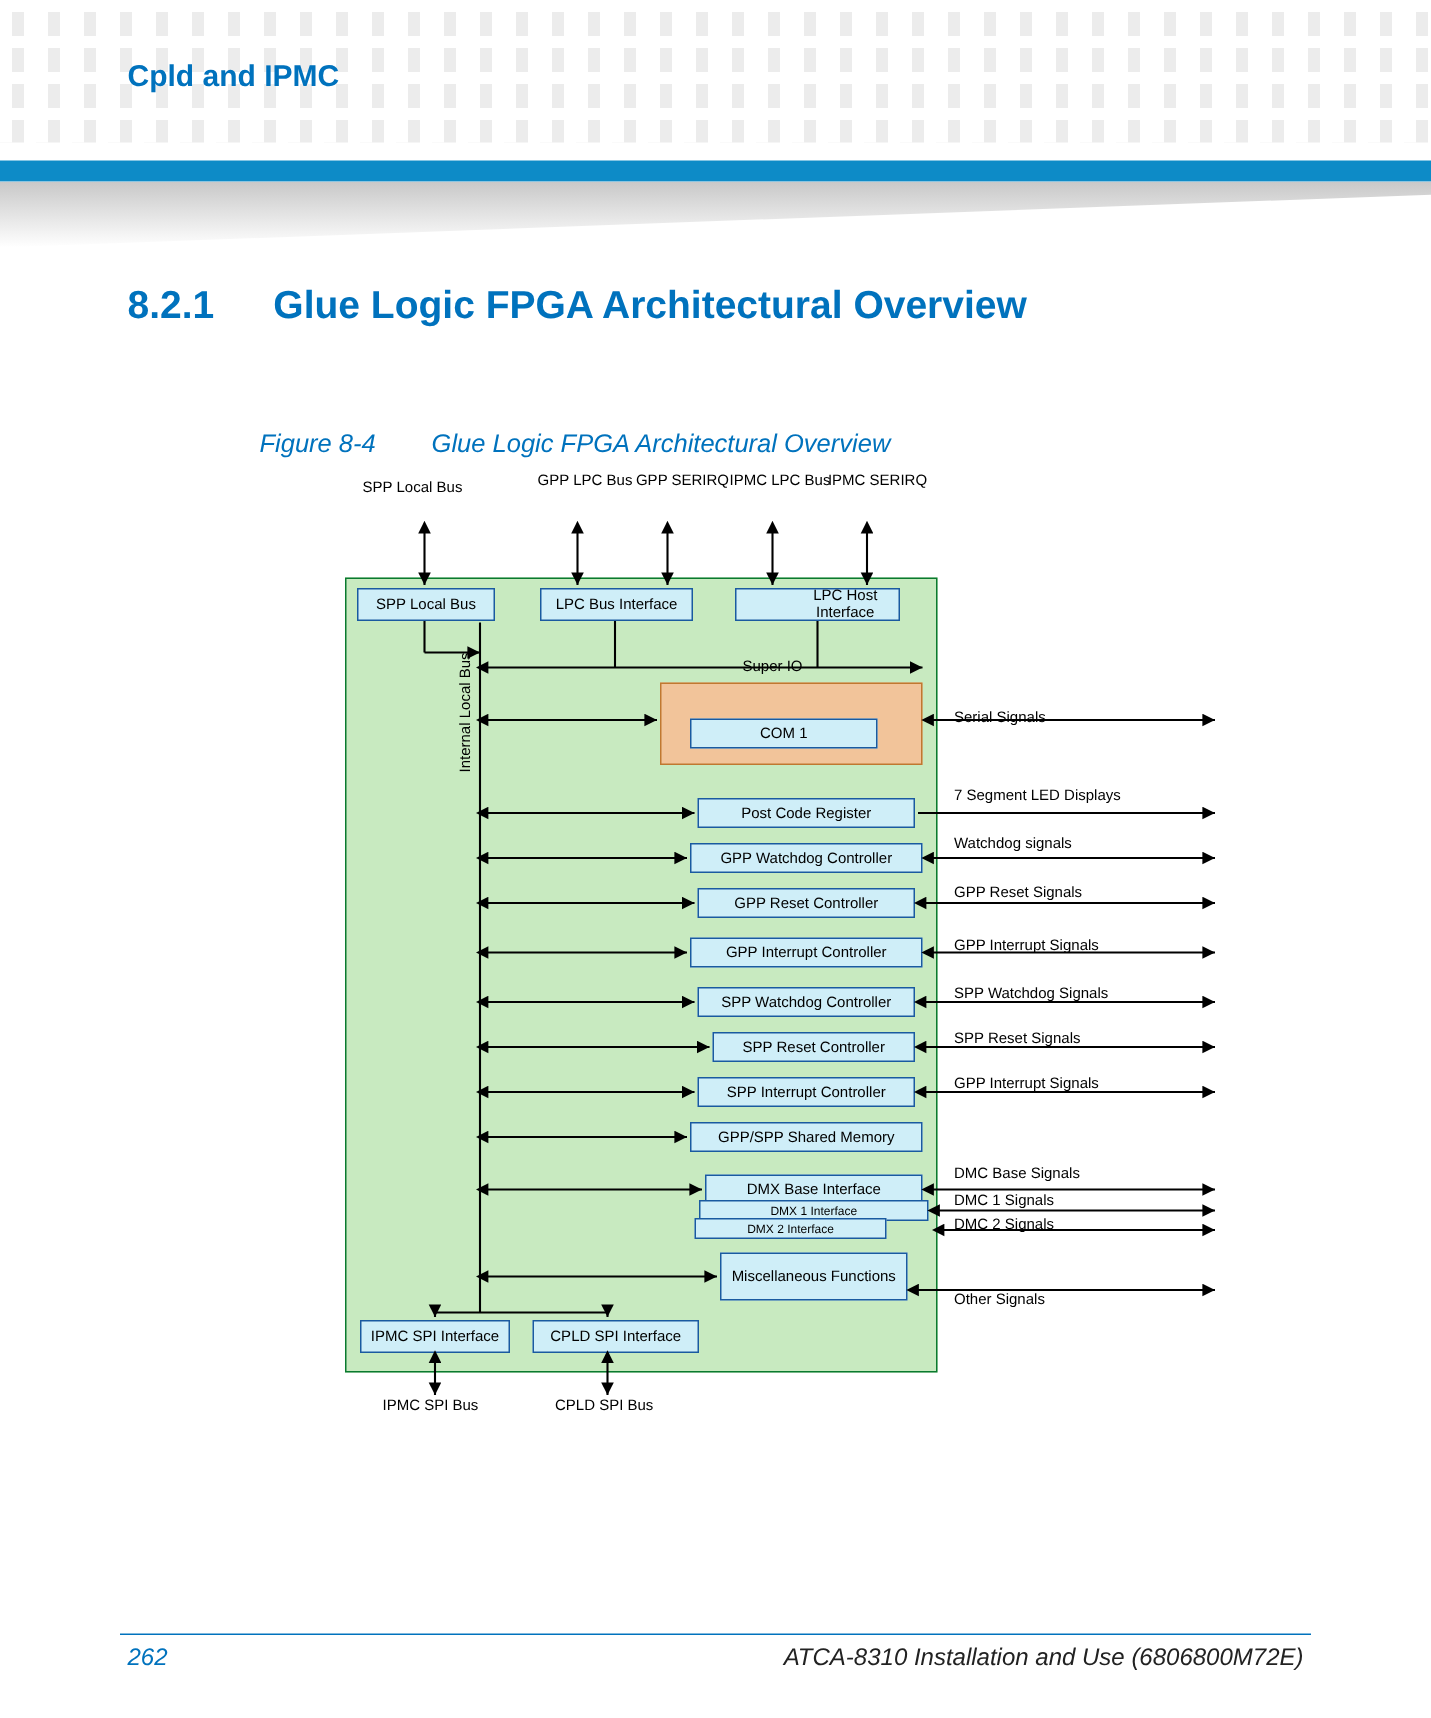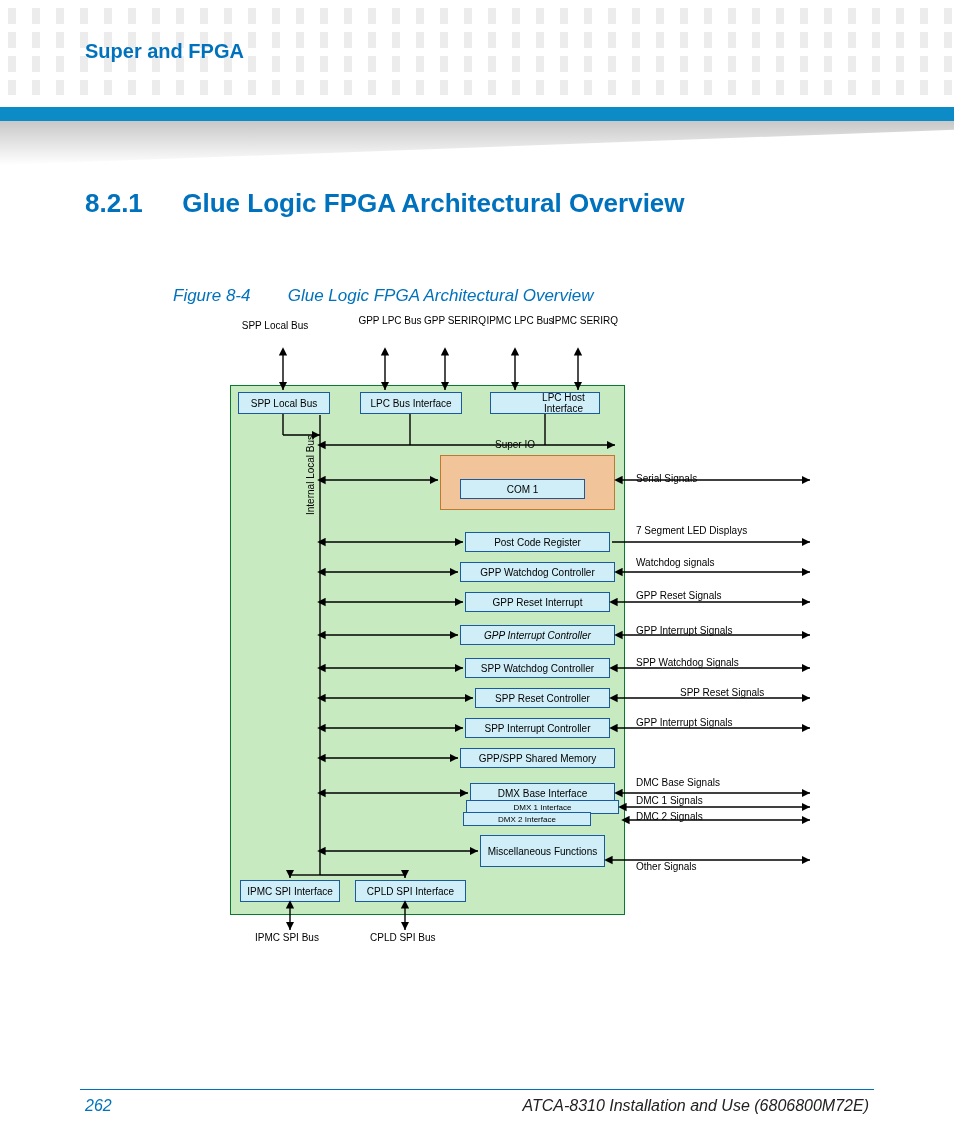--- a/index.html
+++ b/index.html
@@ -138,21 +138,21 @@
     bottom: 30px;
     color:#222;
     font-style:italic;
     font-size:16px;
   }
 </style>
 </head>
 <body>
 
 <div class="bg-squares"></div>
-<div class="section-title">Super and FPGA</div>
+<div class="section-title">Cpld and IPMC</div>
 <div class="blue-bar"></div>
 <div class="grey-wedge"></div>
 
 <div class="h1">
   <span class="num">8.2.1</span>
   <span>Glue Logic FPGA Architectural Overview</span>
 </div>
 
 <div class="figcap">
   <span class="fnum">Figure 8-4</span>
@@ -176,22 +176,22 @@
   <div class="rotlabel" style="top:200px; left:135px;">Internal Local Bus</div>
 
   <div style="position:absolute; top:124px; left:325px; font-size:10px;">Super IO</div>
 
   <div class="salmonbox" style="top:140px; left:270px; width:175px; height:55px;"></div>
   <div class="bluebox" style="top:152px; left:290px; width:125px; height:20px;margin-top:12px;">COM 1</div>
   <div class="bluebox" style="top:163px; left:302px; width:125px; height:20px; z-index:-1; background:#cfeef8;"></div>
 
   <div class="bluebox" style="top:217px; left:295px; width:145px; height:20px;">Post Code Register</div>
   <div class="bluebox" style="top:247px; left:290px; width:155px; height:20px;">GPP Watchdog Controller</div>
-  <div class="bluebox" style="top:277px; left:295px; width:145px; height:20px;">GPP Reset Interrupt</div>
-  <div class="bluebox" style="top:310px; left:290px; width:155px; height:20px;font-style:italic;">GPP Interrupt Controller</div>
+  <div class="bluebox" style="top:277px; left:295px; width:145px; height:20px;">GPP Reset Controller</div>
+  <div class="bluebox" style="top:310px; left:290px; width:155px; height:20px;">GPP Interrupt Controller</div>
   <div class="bluebox" style="top:343px; left:295px; width:145px; height:20px;">SPP Watchdog Controller</div>
   <div class="bluebox" style="top:373px; left:305px; width:135px; height:20px;">SPP Reset Controller</div>
   <div class="bluebox" style="top:403px; left:295px; width:145px; height:20px;">SPP Interrupt Controller</div>
   <div class="bluebox" style="top:433px; left:290px; width:155px; height:20px;">GPP/SPP Shared Memory</div>
   <div class="bluebox" style="top:468px; left:300px; width:145px; height:20px;">DMX Base Interface</div>
   <div class="bluebox" style="top:485px; left:296px; width:153px; height:14px; font-size:8px; overflow:hidden;">DMX 1 Interface</div>
   <div class="bluebox" style="top:497px; left:293px; width:128px; height:14px; font-size:8px; overflow:hidden;">DMX 2 Interface</div>
   <div class="bluebox" style="top:520px; left:310px; width:125px; height:32px;">Miscellaneous Functions</div>
 
   <div class="bluebox" style="top:565px; left:70px; width:100px; height:22px;">IPMC SPI Interface</div>
@@ -199,21 +199,21 @@
 
   <div class="botlabel" style="top:617px; left:85px;">IPMC SPI Bus</div>
   <div class="botlabel" style="top:617px; left:200px;">CPLD SPI Bus</div>
 
   <div class="ext-right" style="top:158px; left:466px;">Serial Signals</div>
   <div class="ext-right" style="top:210px; left:466px;">7 Segment LED Displays</div>
   <div class="ext-right" style="top:242px; left:466px;">Watchdog signals</div>
   <div class="ext-right" style="top:275px; left:466px;">GPP Reset Signals</div>
   <div class="ext-right" style="top:310px; left:466px;">GPP Interrupt Signals</div>
   <div class="ext-right" style="top:342px; left:466px;">SPP Watchdog Signals</div>
-  <div class="ext-right" style="top:372px; left:466px;margin-left:44px;">SPP Reset Signals</div>
+  <div class="ext-right" style="top:372px; left:466px;">SPP Reset Signals</div>
   <div class="ext-right" style="top:402px; left:466px;">GPP Interrupt Signals</div>
   <div class="ext-right" style="top:462px; left:466px;">DMC Base Signals</div>
   <div class="ext-right" style="top:480px; left:466px;">DMC 1 Signals</div>
   <div class="ext-right" style="top:496px; left:466px;">DMC 2 Signals</div>
   <div class="ext-right" style="top:546px; left:466px;">Other Signals</div>
 
   <svg class="arrows">
     <defs>
       <marker id="ah" markerWidth="8" markerHeight="8" refX="6" refY="3" orient="auto">
         <path d="M0,0 L6,3 L0,6 Z" fill="#000"></path>

